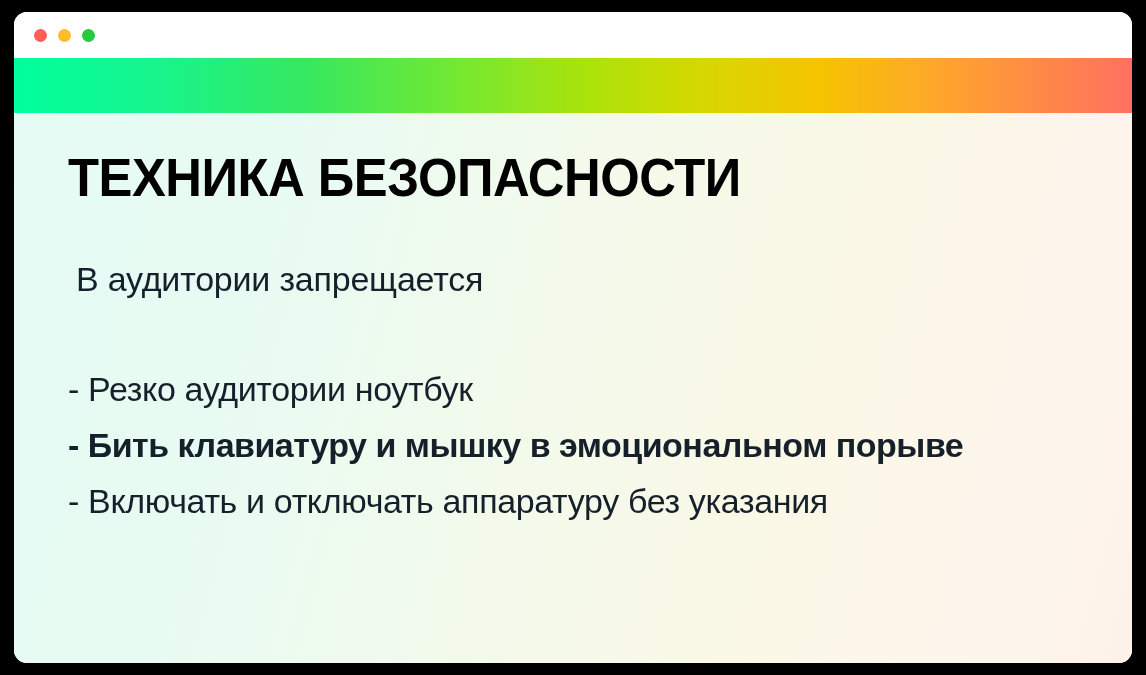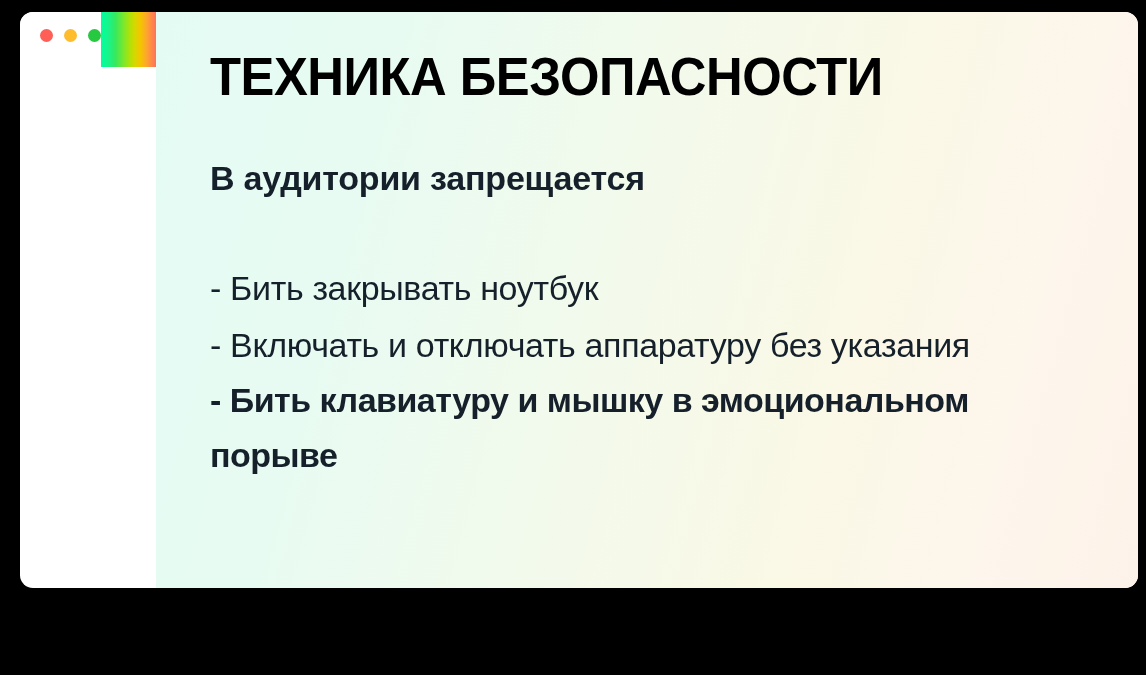--- a/index.html
+++ b/index.html
@@ -10,29 +10,29 @@
   body {
     width: 1146px;
     height: 675px;
     overflow: hidden;
     font-family: "Liberation Sans", "DejaVu Sans", sans-serif;
   }
 
   
   .window-frame {
     position: absolute;
-    left: 20px;
+    left: 14px;
     top: 12px;
     width: 1118px;
-    height: 576px;
+    height: 651px;
     border-radius: 13px 13px 13px 13px;
     overflow: hidden;
     background: #ffffff;
     display: flex;
-    flex-direction: row;
+    flex-direction: column;
   }
 
   
   .titlebar {
     height: 46px;
     flex: 0 0 46px;
     background: #ffffff;
     display: flex;
     align-items: center;
     padding-left: 20px;
@@ -94,23 +94,23 @@
     letter-spacing: -0.5px;
     color: #000000;
     margin: 0 0 0 0;
     white-space: nowrap;
     transform: scaleX(0.94);
     transform-origin: left center;
   }
 
   .slide-subtitle {
     font-size: 34px;
-    font-weight: 700;
+    font-weight: 400;
     color: #15202B;
-    margin: 55px 0 0 0;
+    margin: 55px 0 0 8px;
     letter-spacing: -0.2px;
   }
 
   .rules-list {
     list-style: none;
     margin: 62px 0 0 0;
     padding: 0;
   }
   .rule-item {
     font-size: 34px;
@@ -149,26 +149,26 @@
 
   <div class="slide-body">
 
     <h1 class="slide-title">ТЕХНИКА БЕЗОПАСНОСТИ</h1>
 
     <p class="slide-subtitle">В аудитории запрещается</p>
 
     <ul class="rules-list">
       <li class="rule-item">
         <span class="rule-dash">-</span>
-        <span>Бить закрывать ноутбук</span>
+        <span>Резко аудитории ноутбук</span>
+      </li>
+      <li class="rule-item wrap emphasis">
+        <span class="rule-dash">-</span>
+        <span>Бить клавиатуру и мышку в эмоциональном порыве</span>
       </li>
       <li class="rule-item">
         <span class="rule-dash">-</span>
         <span>Включать и отключать аппаратуру без указания</span>
-      </li>
-      <li class="rule-item wrap emphasis">
-        <span class="rule-dash">-</span>
-        <span>Бить клавиатуру и мышку в эмоциональном порыве</span>
       </li>
     </ul>
 
   </div>
 </div>
 
 </body></html>

